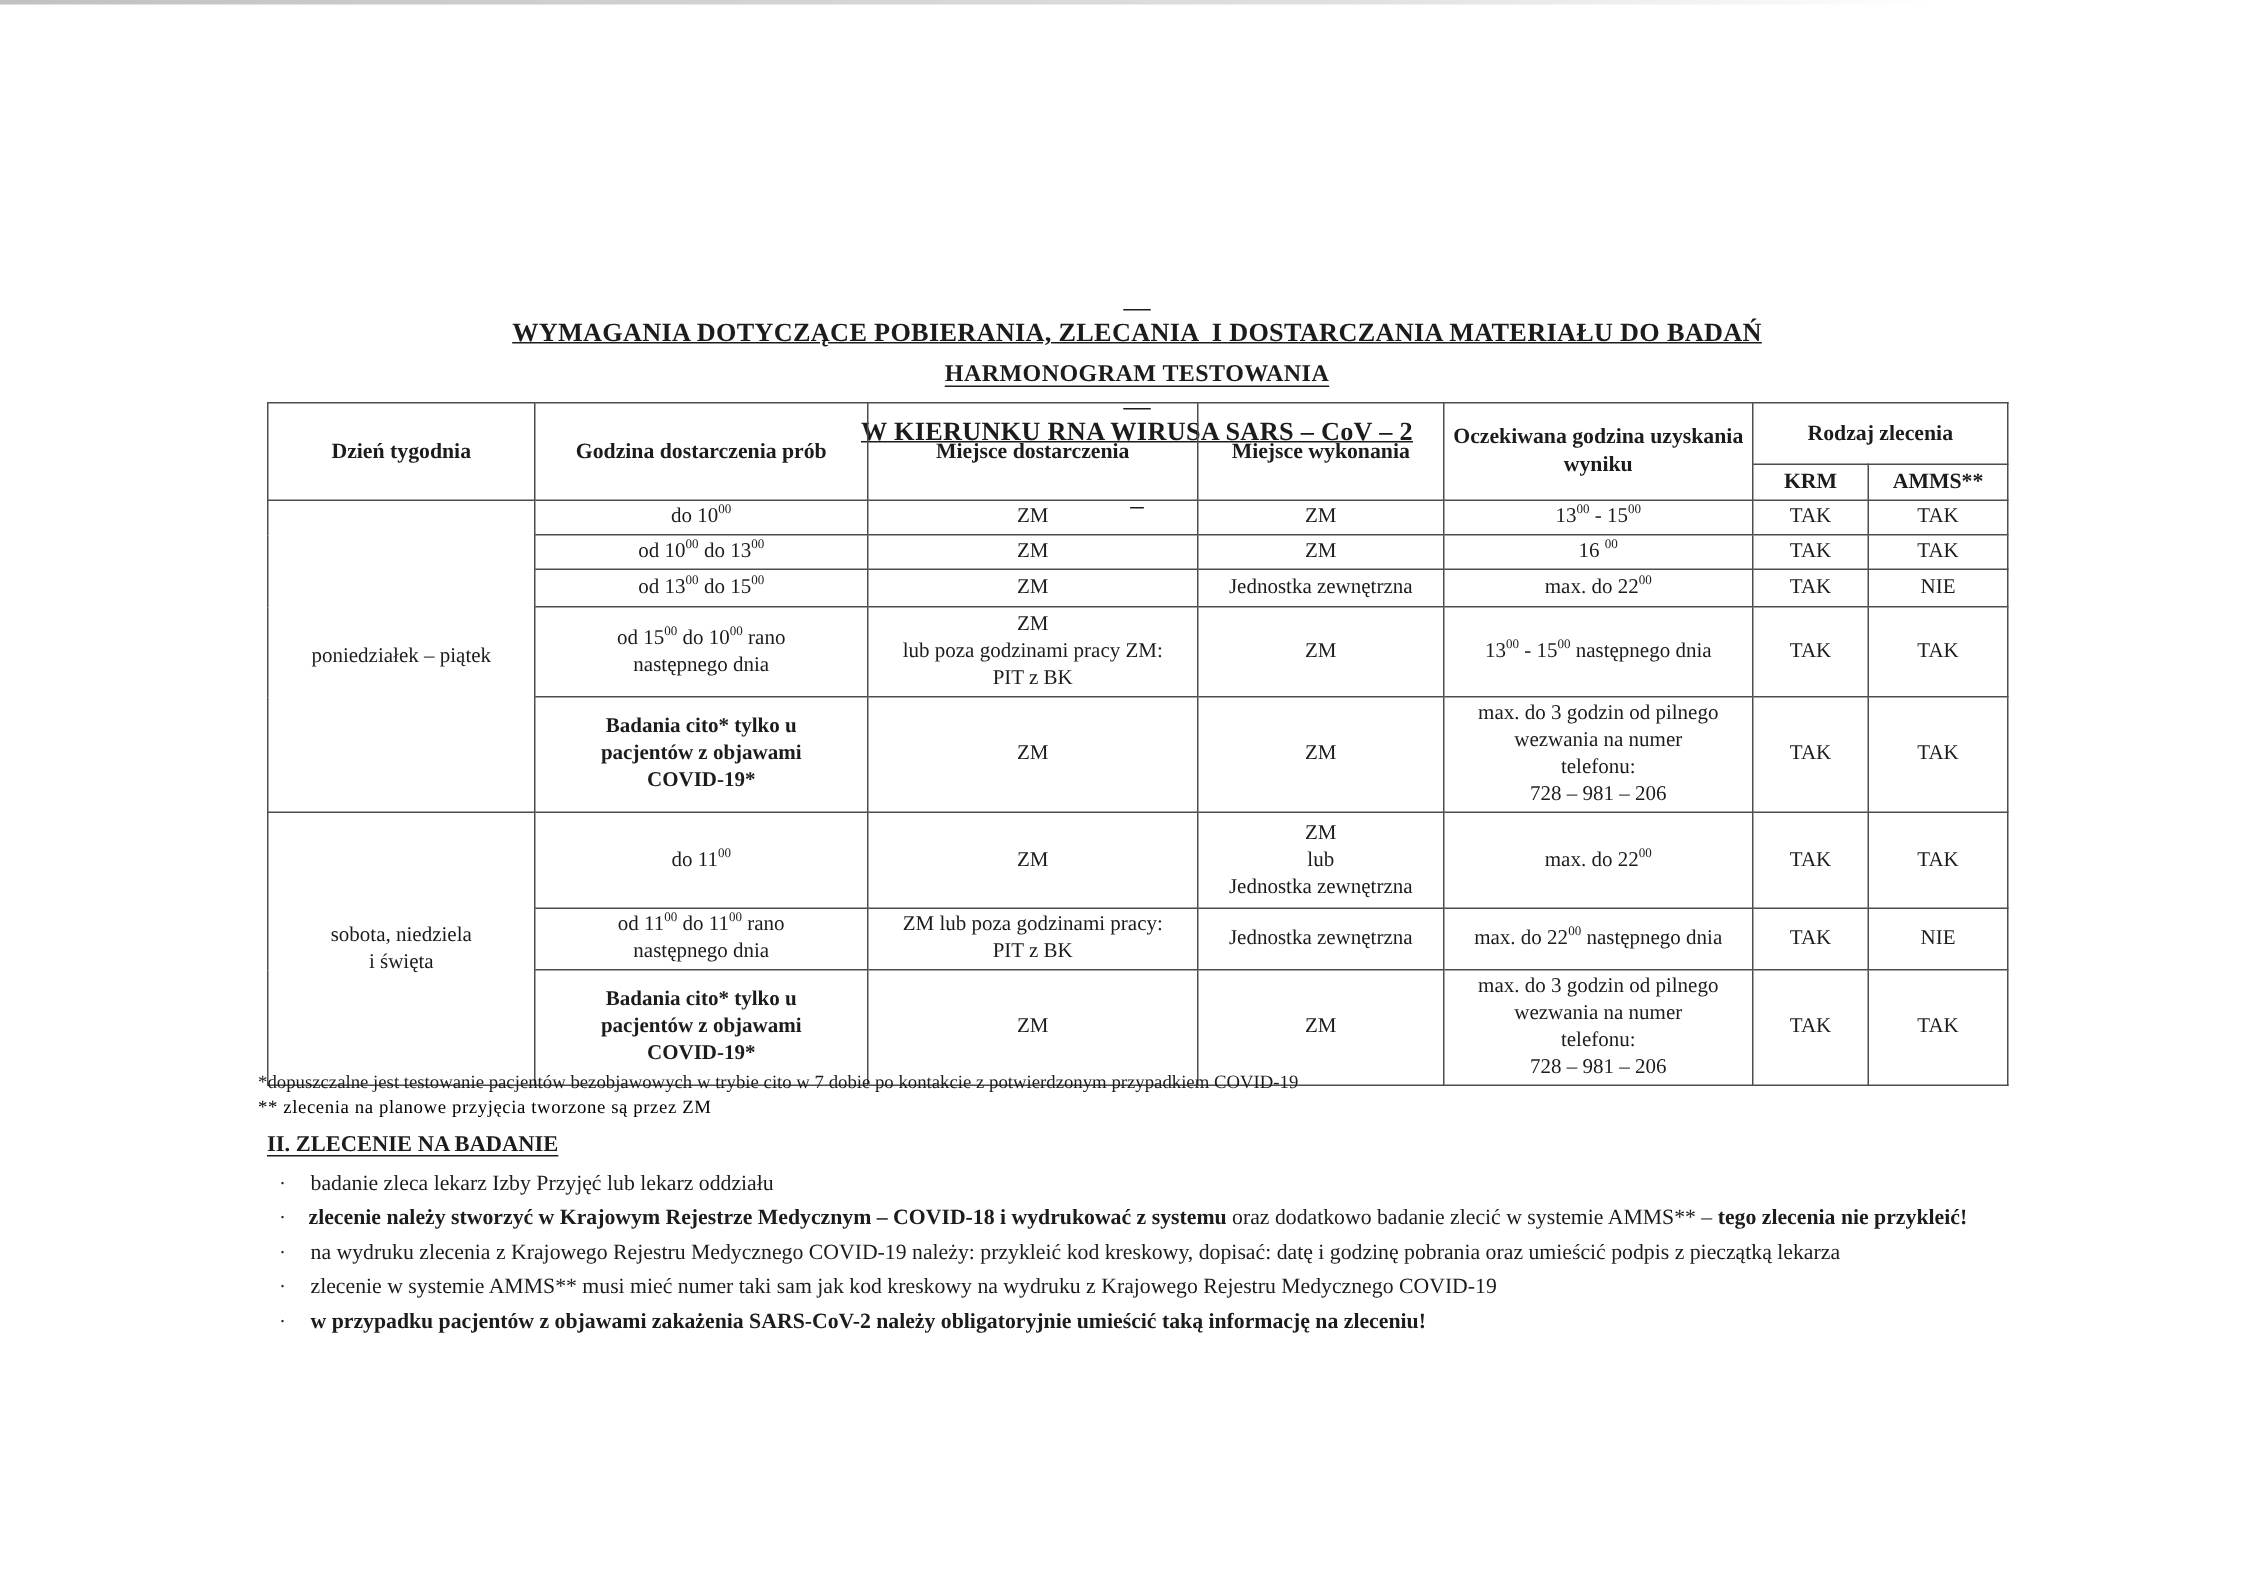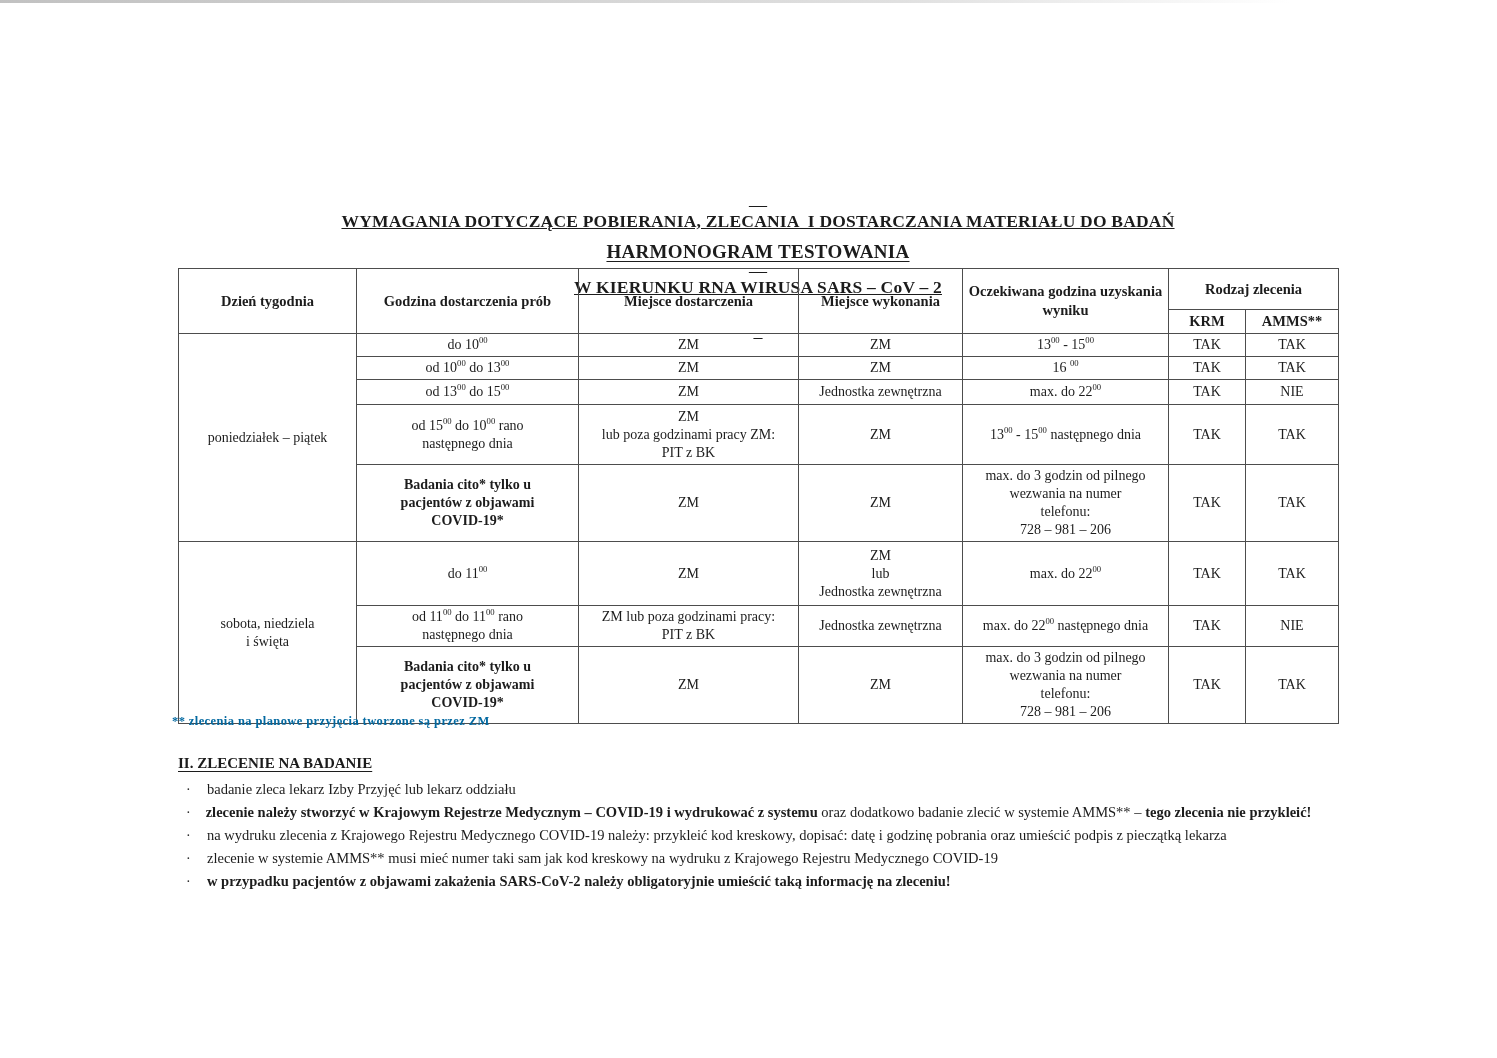--- a/index.html
+++ b/index.html
@@ -42,21 +42,21 @@
     letter-spacing: 0.2px;
     text-decoration: underline;
   }
   .schedule-heading {
     position: absolute;
     top: 241px;
     left: 0;
     width: 100%;
     text-align: center;
     font-weight: bold;
-    font-size: 19px;
+    font-size: 16px;
     text-decoration: underline;
     text-underline-offset: 3px;
     letter-spacing: 0.3px;
   }
   table.schedule {
     position: absolute;
     top: 268px;
     left: 0;
     border-collapse: collapse;
     table-layout: fixed;
@@ -88,22 +88,22 @@
   }
   .footnotes {
     position: absolute;
     top: 713px;
     left: -6px;
     width: 1100px;
     font-size: 12.5px;
     line-height: 17px;
   }
   .footnote-2 {
-    font-weight: bold;
-    color: #0369a1;
+    font-weight: normal;
+    color: #000000;
     letter-spacing: 0.4px;
   }
   .section2 {
     position: absolute;
     top: 755px;
     left: 0;
     width: 1160px;
     font-size: 14.5px;
     font-family: Liberation Serif, serif;
   }
@@ -261,32 +261,33 @@
 wezwania na numer
 telefonu:
 728 – 981 – 206</td>
         <td>TAK</td>
         <td>TAK</td>
       </tr>
     </tbody>
   </table>
 
   <div class="footnotes">
+    <div class="footnote-1">*dopuszczalne jest testowanie pacjentów bezobjawowych w trybie cito w 7 dobie po kontakcie z potwierdzonym przypadkiem COVID-19</div>
     <div class="footnote-2">** zlecenia na planowe przyjęcia tworzone są przez ZM</div>
   </div>
 
   <div class="section2">
     <div class="section2-heading">II. ZLECENIE NA BADANIE</div>
 
     <div class="bullet hang">
       <span class="marker">·</span><span class="btext"><span>badanie zleca lekarz Izby Przyjęć lub lekarz oddziału</span></span>
     </div>
 
     <div class="bullet flow">
-      <span class="marker">·</span><span class="btext"><span class="b">zlecenie należy stworzyć w Krajowym Rejestrze Medycznym – COVID-19 i wydrukować z systemu</span><span> oraz dodatkowo badanie zlecić w systemie AMMS** – </span><span class="b">tego zlecenia nie przykleić!</span></span>
+      <span class="marker">·</span><span class="btext"><span class="b">zlecenie należy stworzyć w Krajowym Rejestrze Medycznym – COVID-18 i wydrukować z systemu</span><span> oraz dodatkowo badanie zlecić w systemie AMMS** – </span><span class="b">tego zlecenia nie przykleić!</span></span>
     </div>
 
     <div class="bullet hang">
       <span class="marker">·</span><span class="btext"><span>na wydruku zlecenia z Krajowego Rejestru Medycznego COVID-19 należy: przykleić kod kreskowy, dopisać: datę i godzinę pobrania oraz umieścić podpis z pieczątką lekarza</span></span>
     </div>
 
     <div class="bullet hang">
       <span class="marker">·</span><span class="btext"><span>zlecenie w systemie AMMS** musi mieć numer taki sam jak kod kreskowy na wydruku z Krajowego Rejestru Medycznego COVID-19</span></span>
     </div>
 

